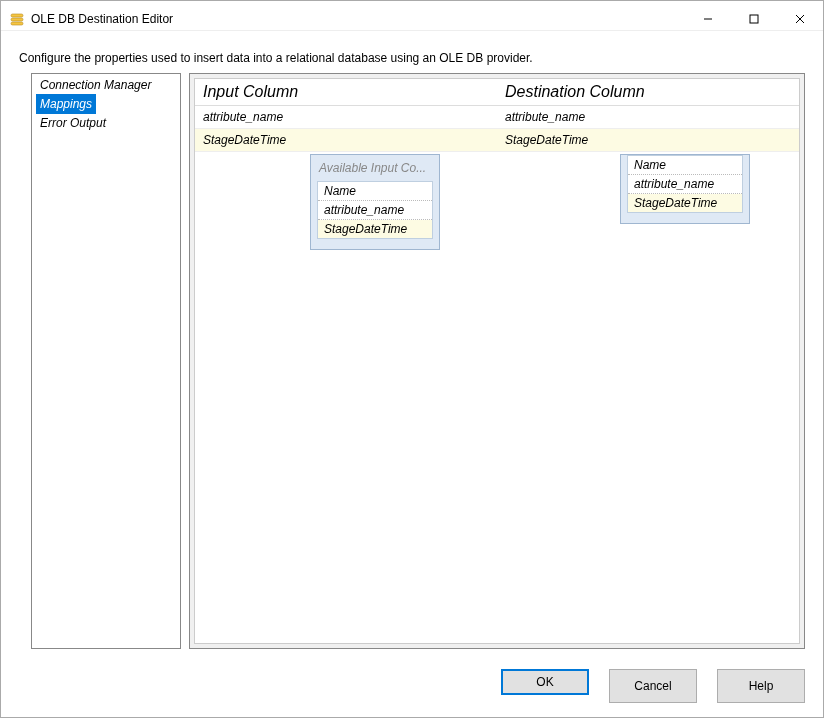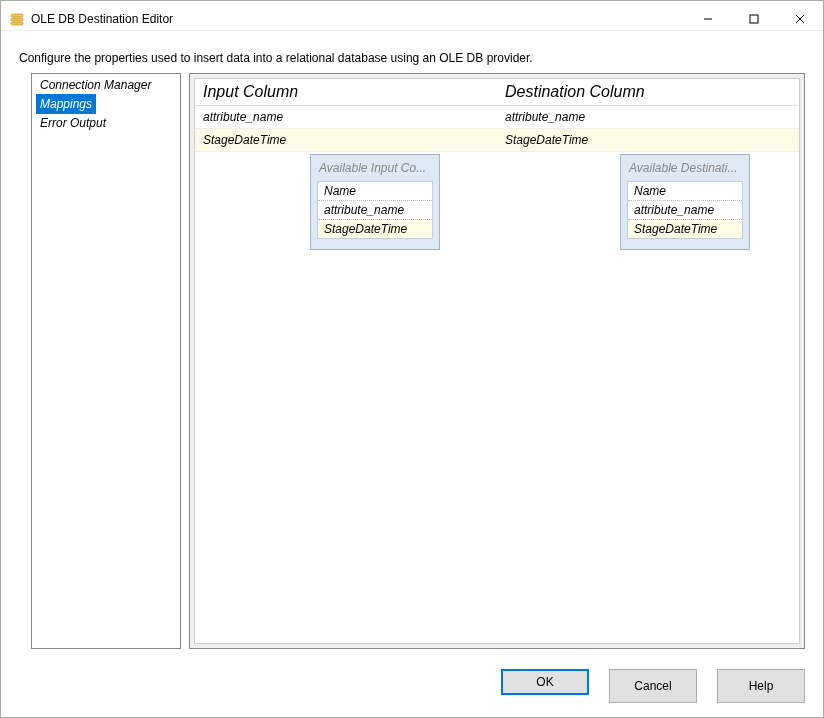--- a/index.html
+++ b/index.html
@@ -220,21 +220,20 @@
         <div class="colbox" style="left:120px; top:80px;">
           <div class="hdr">Available Input Co...</div>
           <div class="inner">
             <div class="cell">Name</div>
             <div class="cell">attribute_name</div>
             <div class="cell hl">StageDateTime</div>
           </div>
         </div>
 
         <div class="colbox" style="left:430px; top:80px;">
-          <div class="hdr">Available Destinati...</div>
           <div class="inner">
             <div class="cell">Name</div>
             <div class="cell">attribute_name</div>
             <div class="cell hl">StageDateTime</div>
           </div>
         </div>
 
         <svg class="connectors">
           <defs>
             <marker id="arrow" markerWidth="8" markerHeight="8" refX="6" refY="3" orient="auto">

